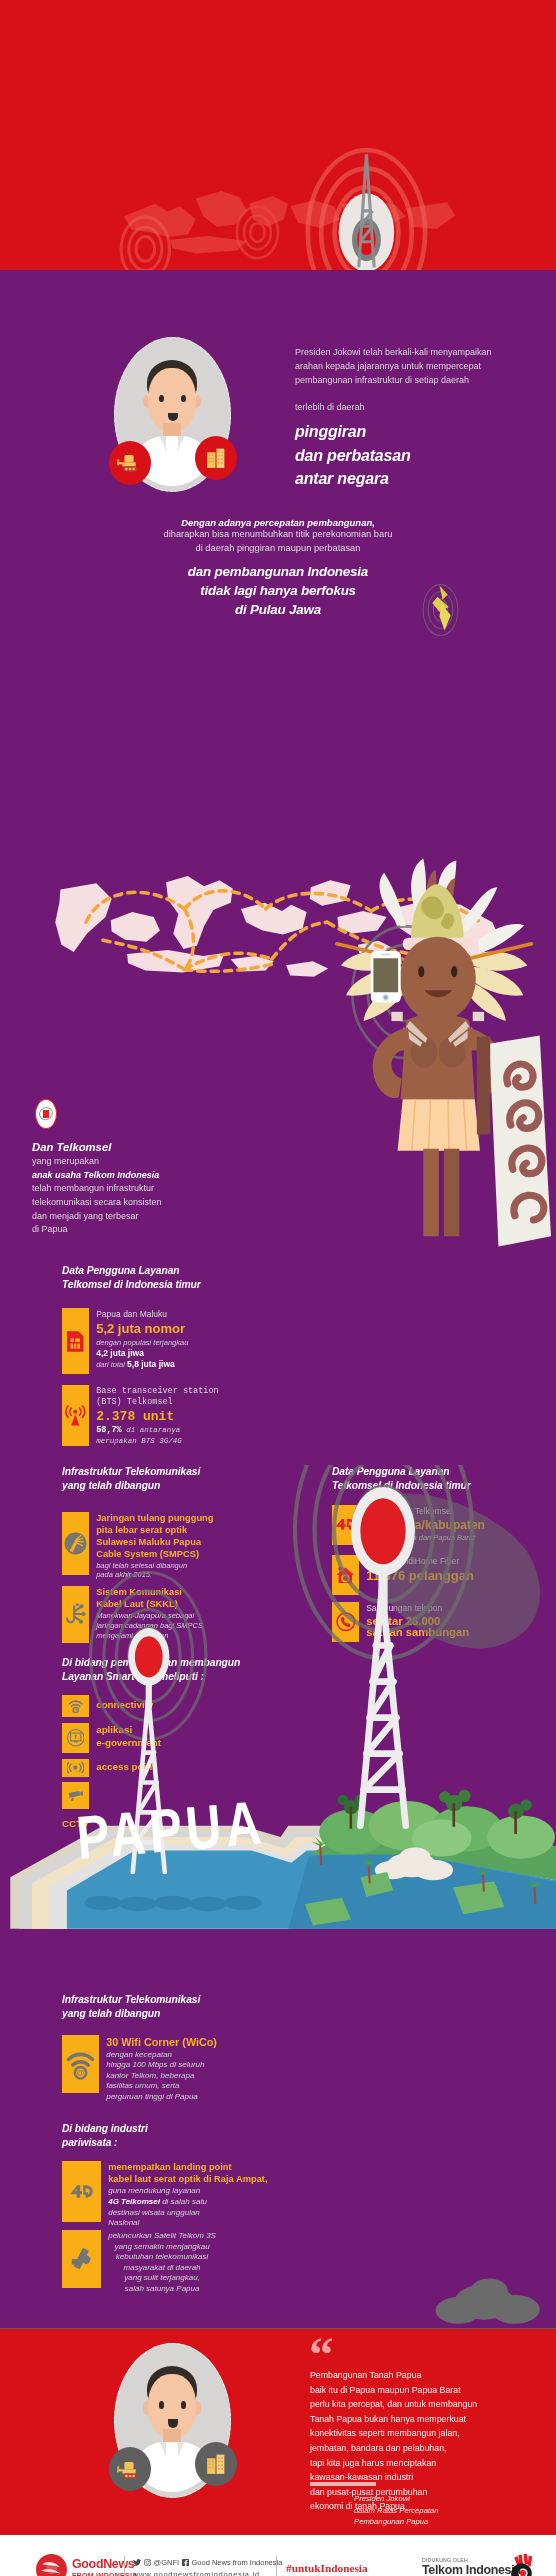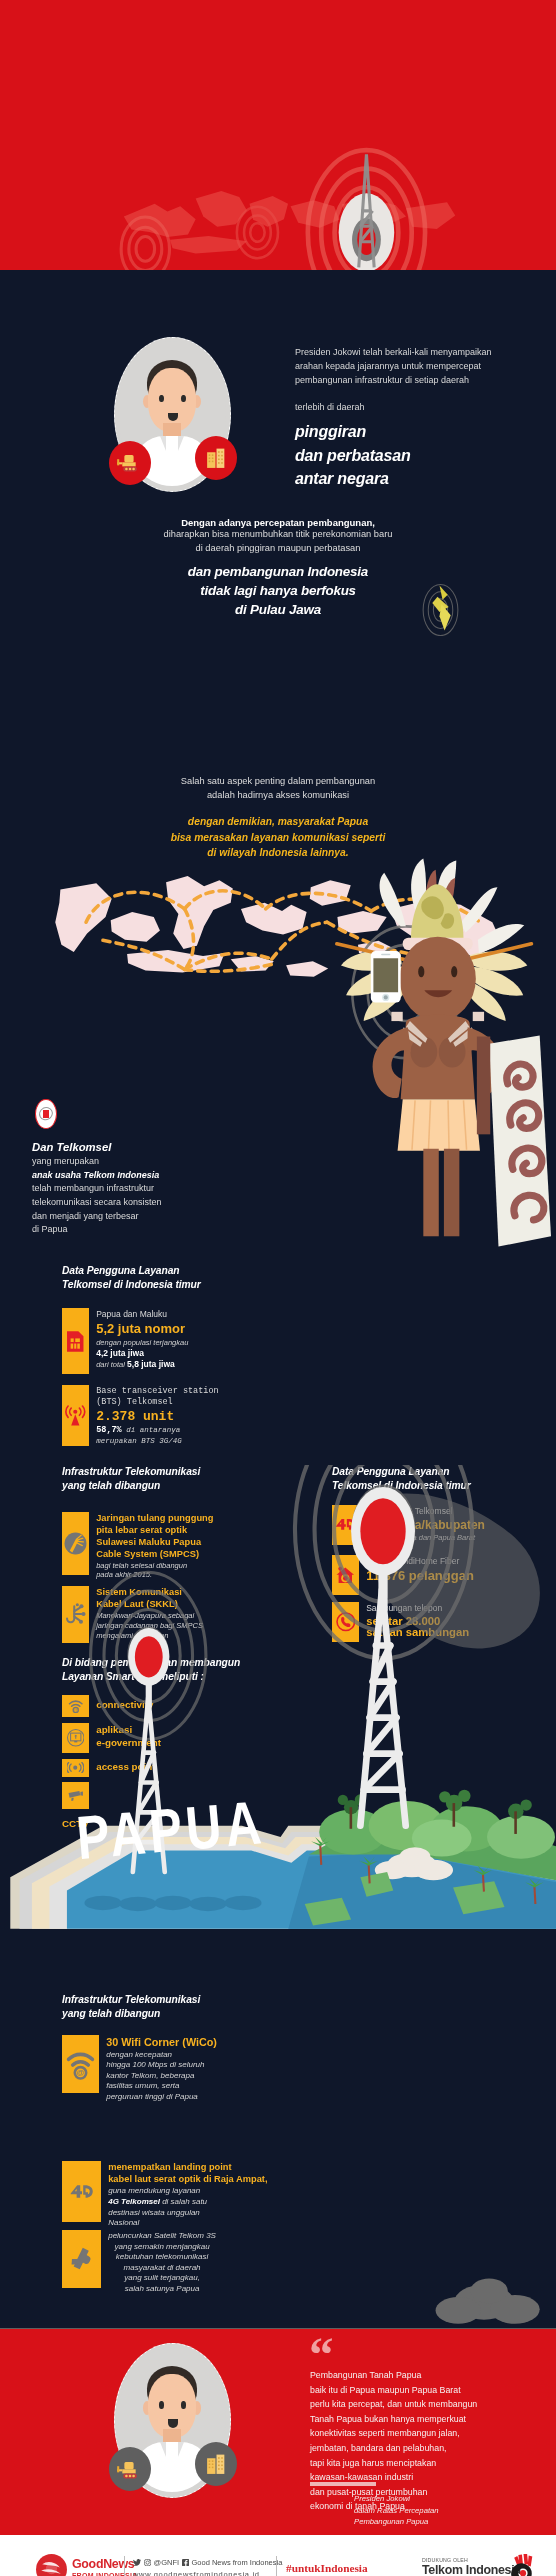--- a/index.html
+++ b/index.html
@@ -45,21 +45,21 @@
   .h-line3 {
     font-size: 27px; font-weight: bold; font-style: italic;
     margin-top: 7.2px; letter-spacing: -0.5px; line-height: 1;
     transform: scaleX(.94); transform-origin: left center;
   }
 
   
   .gray-body {
     position: absolute; left: 0; top: 270px;
     width: 556px; height: 2058px;
-    background: #0f172a;
+    background: #701a75;
     overflow: hidden;
   }
 
   
   .portrait {
     position: absolute;
     width: 117px; height: 155px;
     border-radius: 50%;
     background: #d6d5d3;
     border: 1.5px dashed #ffffff;
@@ -106,21 +106,21 @@
     color: #dcdcdc;
   }
   .txt-plain { font-size: 9px; line-height: 1.55; color: #d8d8d8; }
   .txt-big-italic {
     font-size: 16px; font-weight: bold; font-style: italic;
     color: #ffffff; line-height: 1.45; letter-spacing: -0.2px;
   }
 
   .center-block { position: absolute; width: 556px; text-align: center; }
   .cb-italic-bold {
-    font-size: 9.5px; font-weight: bold; color: #ffffff;
+    font-size: 9.5px; font-weight: bold; font-style: italic; color: #ffffff;
   }
   .cb-regular { font-size: 9.3px; color: #dedede; line-height: 1.5; }
   .cb-strong {
     font-size: 13.4px; font-weight: bold; font-style: italic; color: #ffffff;
     line-height: 1.42; letter-spacing: -0.2px;
   }
   .cb-yellow {
     font-size: 10.3px; font-weight: bold; font-style: italic; color: #f5b51c;
     line-height: 1.5;
   }
@@ -369,27 +369,20 @@
         <path d="M626,74 C690,34 780,48 838,96"></path>
         <path d="M262,70 C290,120 280,170 262,188"></path>
         <path d="M262,188 C200,150 150,140 96,130"></path>
         <path d="M262,188 C330,150 380,150 432,168"></path>
         <path d="M432,168 C470,120 500,100 540,96"></path>
         <path d="M540,96 C600,130 650,150 706,158"></path>
         <path d="M262,188 C318,196 380,190 432,178"></path>
       </g>
     </svg>
 
-    <div class="center-block" style="top:505px;">
-      <div class="cb-regular">Salah satu aspek penting dalam pembangunan</div>
-      <div class="cb-regular">adalah hadirnya akses komunikasi</div>
-      <div class="cb-yellow" style="margin-top:11.3px;">dengan demikian, masyarakat Papua</div>
-      <div class="cb-yellow">bisa merasakan layanan komunikasi seperti</div>
-      <div class="cb-yellow">di wilayah Indonesia lainnya.</div>
-    </div>
 
     <div class="tsel-logo">
       <div class="tsel-ring"></div>
       <div class="tsel-sq"></div>
     </div>
 
     <div style="position:absolute; left:32px; top:871px;">
       <div style="font-size:11.3px;font-weight:bold;font-style:italic;color:#fff;">Dan Telkomsel</div>
       <div class="lead-body" style="position:relative; margin-top:2px;">
         <div>yang merupakan</div>
@@ -844,20 +837,24 @@
       <div class="stat-body">
         <span class="head-y" style="font-size:10.8px;">30 Wifi Corner (WiCo)</span>
         <span class="plain-i" style="font-size:8px;">dengan kecepatan</span>
         <span class="plain-i" style="font-size:8px;">hingga 100 Mbps di seluruh</span>
         <span class="plain-i" style="font-size:8px;">kantor Telkom, beberapa</span>
         <span class="plain-i" style="font-size:8px;">fasilitas umum, serta</span>
         <span class="plain-i" style="font-size:8px;">perguruan tinggi di Papua</span>
       </div>
     </div>
 
+    <div class="sec-h" style="left:62px; top:1852px; width:227px;">
+      <div>Di bidang industri</div>
+      <div>pariwisata :</div>
+    </div>
 
     <div class="stat-row" style="left:62px; top:1891px; width:232px;">
       <div class="stat-ico" style="height:61px; flex:0 0 39px; width:39px;">
         <svg width="28" height="15.5" viewBox="0 0 42 26">
             <g fill="#757575">
               <path d="M2,16 L13,2 L18,2 L18,12 L21,12 L21,17 L18,17 L18,23 L12,23 L12,17 L2,17 Z M12,12 L12,8 L9,12 Z"></path>
               <path d="M26,2 C34,2 39,6 39,12 C39,19 34,23 27,23 L27,18 C31,18 34,16 34,12 C34,9 31,7 27,7 L27,14 L31,14 L31,18 L23,18 L23,2 Z"></path>
             </g>
           </svg>
       </div>

